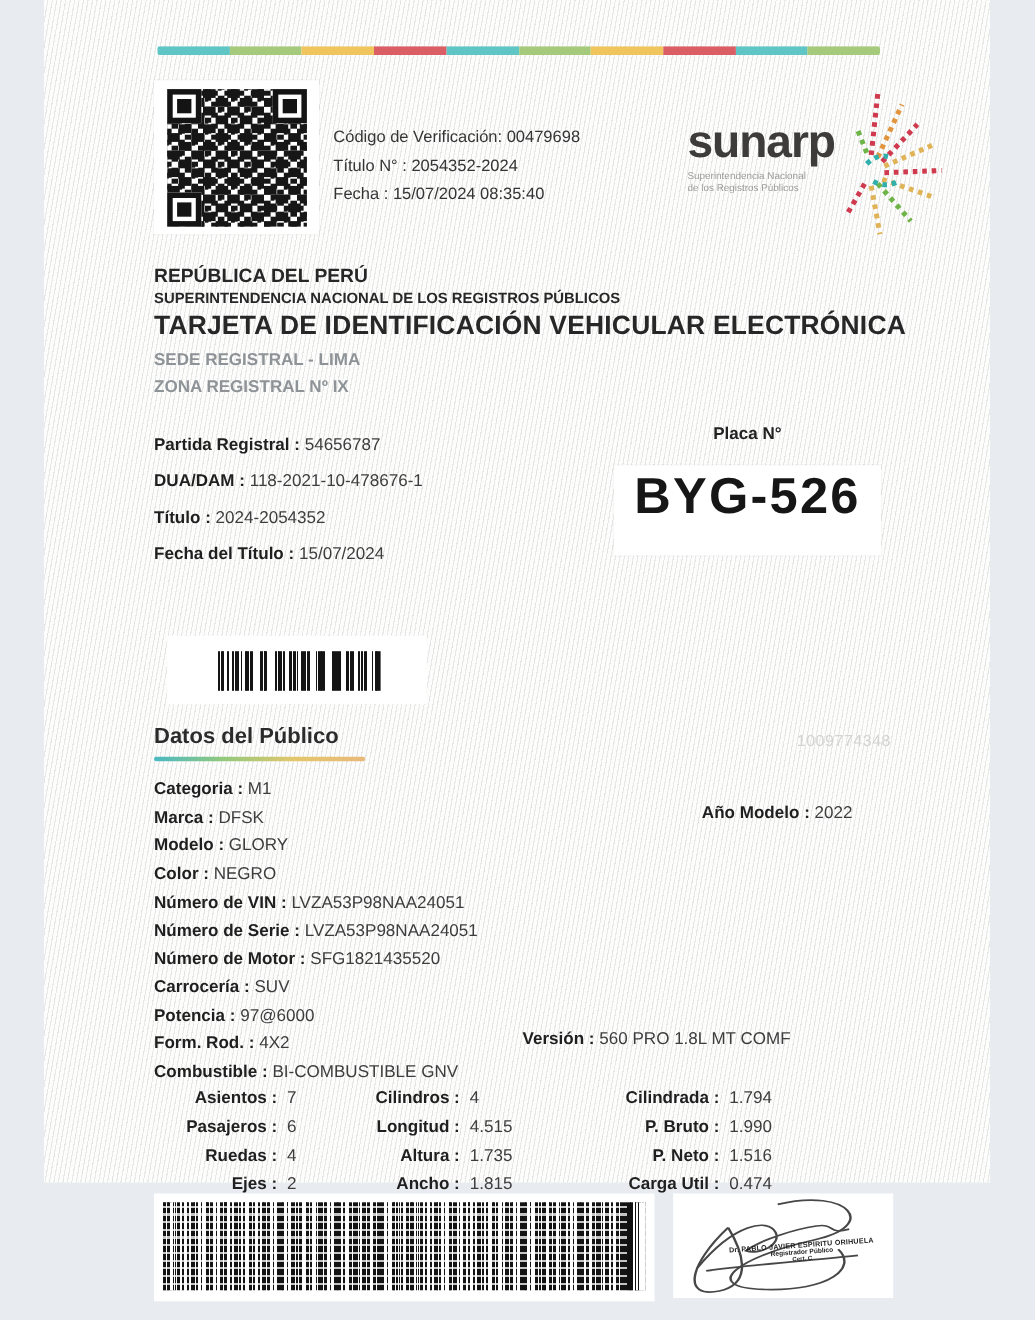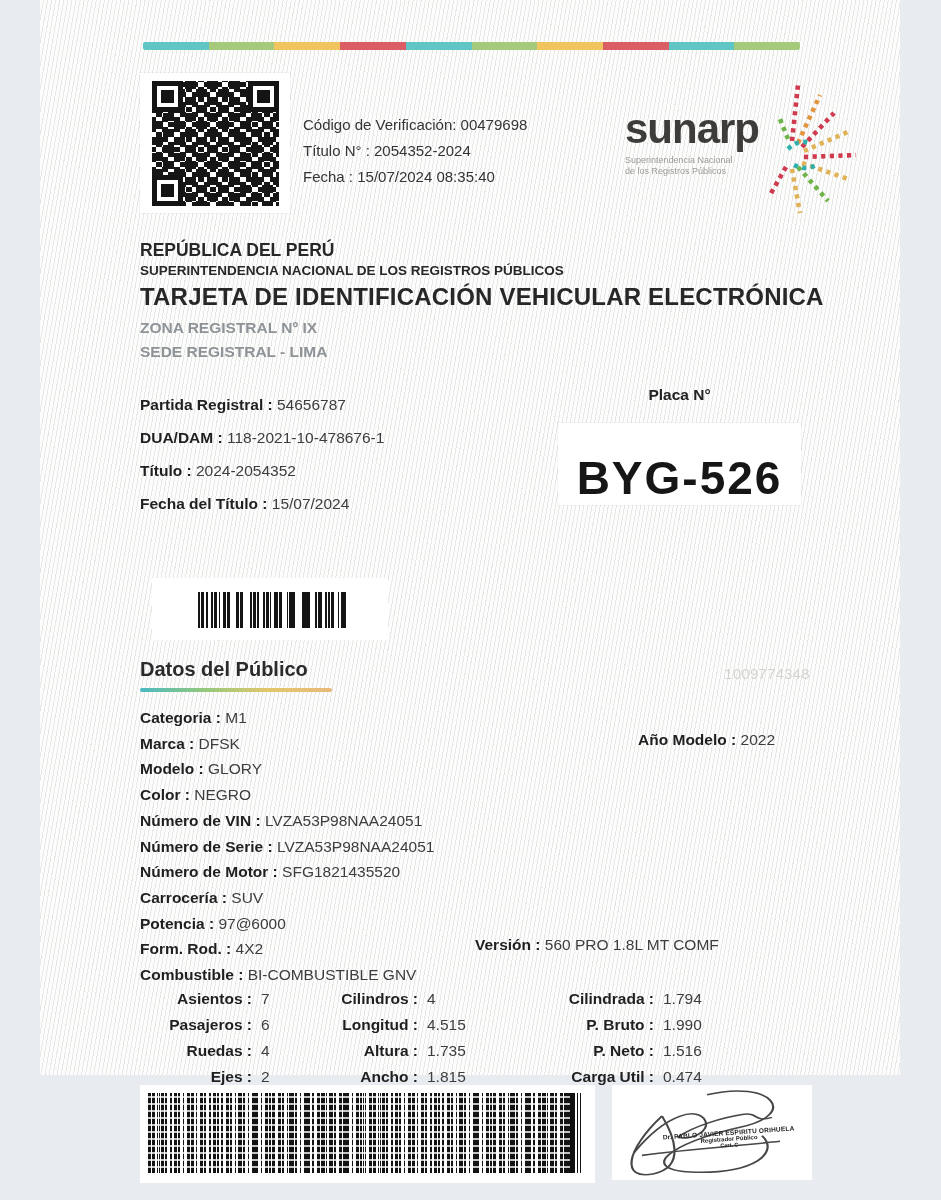--- a/index.html
+++ b/index.html
@@ -43,21 +43,21 @@
   .h2{font-size:13.5px;font-weight:bold;margin-bottom:5px;}
   .h3{font-size:24px;font-weight:bold;margin-bottom:8px;letter-spacing:.2px;}
   .h4{font-size:15.5px;font-weight:bold;color:#8e9397;margin-bottom:6px;}
   
   .lbl{font-weight:bold;color:#1f1f1f;}
   .val{color:#3d3d3d;}
   .registry{left:100px;top:388px;font-size:15.5px;line-height:33px;}
   .registry .row{white-space:nowrap;}
   
   .plate-label{left:518px;top:386px;width:243px;text-align:center;font-size:15.5px;font-weight:bold;color:#222;}
-  .plate-box{left:518px;top:423px;width:243px;height:82px;background:#fff;display:flex;align-items:flex-end;justify-content:center;box-shadow:0 0 0 1px rgba(0,0,0,.03);}
+  .plate-box{left:518px;top:423px;width:243px;height:82px;background:#fff;display:flex;align-items:flex-start;justify-content:center;box-shadow:0 0 0 1px rgba(0,0,0,.03);}
   .plate-box .num{font-size:46px;font-weight:bold;color:#161616;letter-spacing:2px;}
   
   .bc1-box{left:112px;top:578px;width:236px;height:62px;background:#fff;}
   .bc1{position:absolute;left:46px;top:14px;width:148px;height:36px;
     background-image:
       repeating-linear-gradient(90deg,#141414 0 2px,transparent 2px 3px,#141414 3px 6px,transparent 6px 9px,transparent 9px 13px),
       repeating-linear-gradient(90deg,transparent 0 4px,#141414 4px 5px,transparent 5px 8px,#141414 8px 10px,transparent 10px 17px);
   }
   
   .sec-title{left:100px;top:658px;font-size:20px;font-weight:bold;color:#2b2b2b;}
@@ -144,22 +144,22 @@
         <path d="M30 70 Q40 60 52 64" stroke="#2fb0ad"></path>
         <path d="M36 86 Q48 92 58 86" stroke="#2fb0ad"></path>
       </g>
     </svg>
   </div>
 
   <div class="abs hdr">
     <div class="h1">REPÚBLICA DEL PERÚ</div>
     <div class="h2">SUPERINTENDENCIA NACIONAL DE LOS REGISTROS PÚBLICOS</div>
     <div class="h3">TARJETA DE IDENTIFICACIÓN VEHICULAR ELECTRÓNICA</div>
+    <div class="h4">SEDE REGISTRAL - LIMA</div>
     <div class="h4">ZONA REGISTRAL Nº IX</div>
-    <div class="h4">SEDE REGISTRAL - LIMA</div>
   </div>
 
   <div class="abs registry">
     <div class="row"><span class="lbl">Partida Registral :</span> <span class="val">54656787</span></div>
     <div class="row"><span class="lbl">DUA/DAM :</span> <span class="val">118-2021-10-478676-1</span></div>
     <div class="row"><span class="lbl">Título :</span> <span class="val">2024-2054352</span></div>
     <div class="row"><span class="lbl">Fecha del Título :</span> <span class="val">15/07/2024</span></div>
   </div>
 
   <div class="abs plate-label">Placa N°</div>

